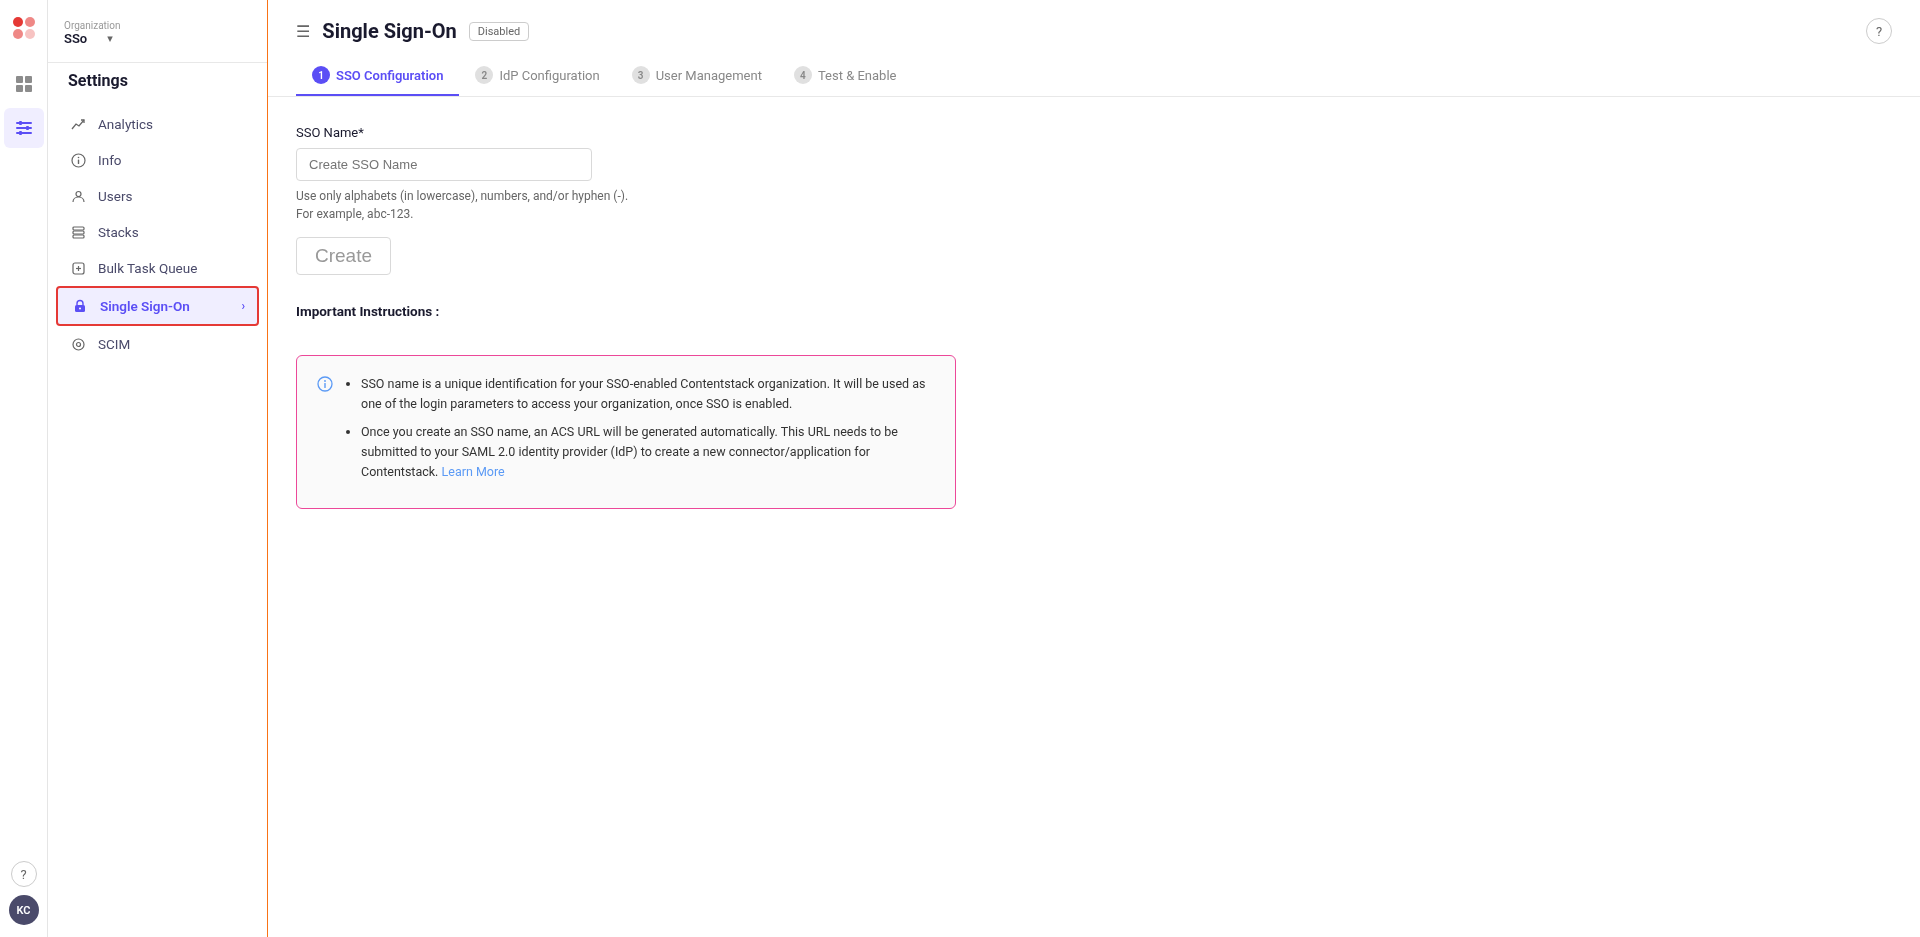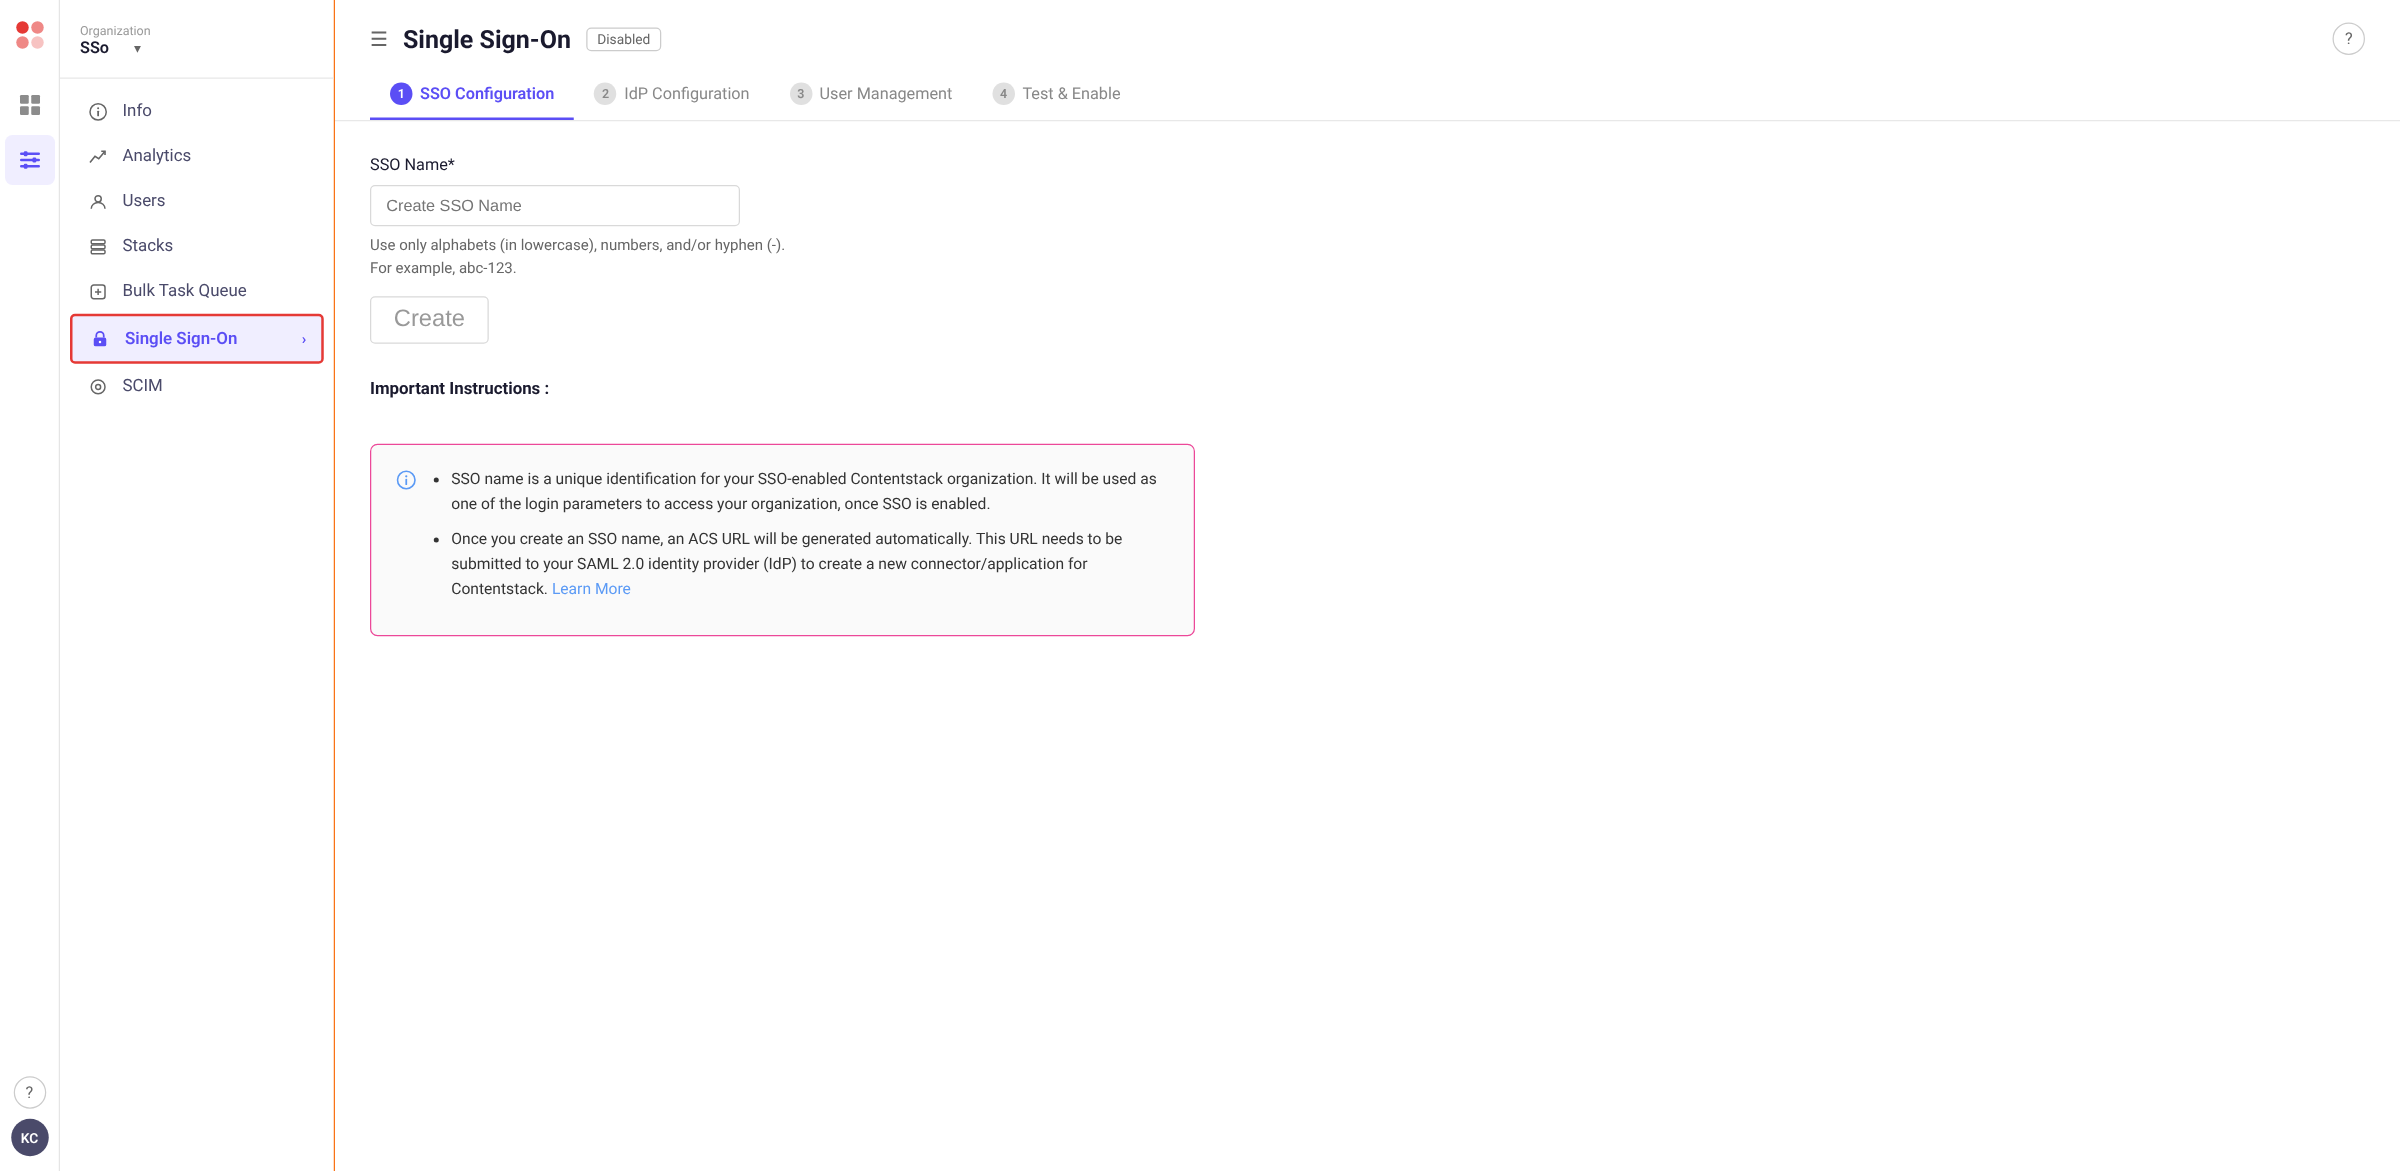--- a/index.html
+++ b/index.html
@@ -330,40 +330,41 @@
   <div style="display:flex;align-items:center;padding:0 16px 16px 16px;border-bottom:1px solid #e8e8e8;margin-bottom:8px;">
     <div style="display:flex;flex-direction:column;">
       <span style="font-size:10px;color:#999;">Organization</span>
       <div style="display:flex;align-items:center;gap:20px;cursor:pointer;">
         <span style="font-weight:600;font-size:13px;color:#1a1a2e;">SSo</span>
         <span style="font-size:11px;color:#666;">▾</span>
       </div>
     </div>
   </div>
 
+  <div class="sidebar-title">Settings</div>
+
+  <div class="sidebar-item">
+    <span class="item-icon">
+      <svg width="15" height="15" viewBox="0 0 15 15" fill="none" stroke="#666" stroke-width="1.3">
+        <polyline points="1,12 5,7 8,9 13,3"></polyline>
+        <polyline points="10,3 13,3 13,6"></polyline>
+      </svg>
+    </span>
+    <span>Analytics</span>
+  </div>
 
   <div class="sidebar-item">
     <span class="item-icon">
       <svg width="15" height="15" viewBox="0 0 15 15" fill="#666">
         <circle cx="7.5" cy="7.5" r="6.5" stroke="#666" stroke-width="1.2" fill="none"></circle>
         <rect x="6.8" y="6.5" width="1.4" height="4.5" rx="0.5" fill="#666"></rect>
         <circle cx="7.5" cy="4.5" r="0.8" fill="#666"></circle>
       </svg>
     </span>
     <span>Info</span>
-  </div>
-
-  <div class="sidebar-item">
-    <span class="item-icon">
-      <svg width="15" height="15" viewBox="0 0 15 15" fill="none" stroke="#666" stroke-width="1.3">
-        <polyline points="1,12 5,7 8,9 13,3"></polyline>
-        <polyline points="10,3 13,3 13,6"></polyline>
-      </svg>
-    </span>
-    <span>Analytics</span>
   </div>
 
   <div class="sidebar-item">
     <span class="item-icon">
       <svg width="15" height="15" viewBox="0 0 15 15" fill="none" stroke="#666" stroke-width="1.2">
         <circle cx="7.5" cy="5" r="2.5"></circle>
         <path d="M2 13c0-3 2.5-5 5.5-5s5.5 2 5.5 5"></path>
       </svg>
     </span>
     <span>Users</span>

